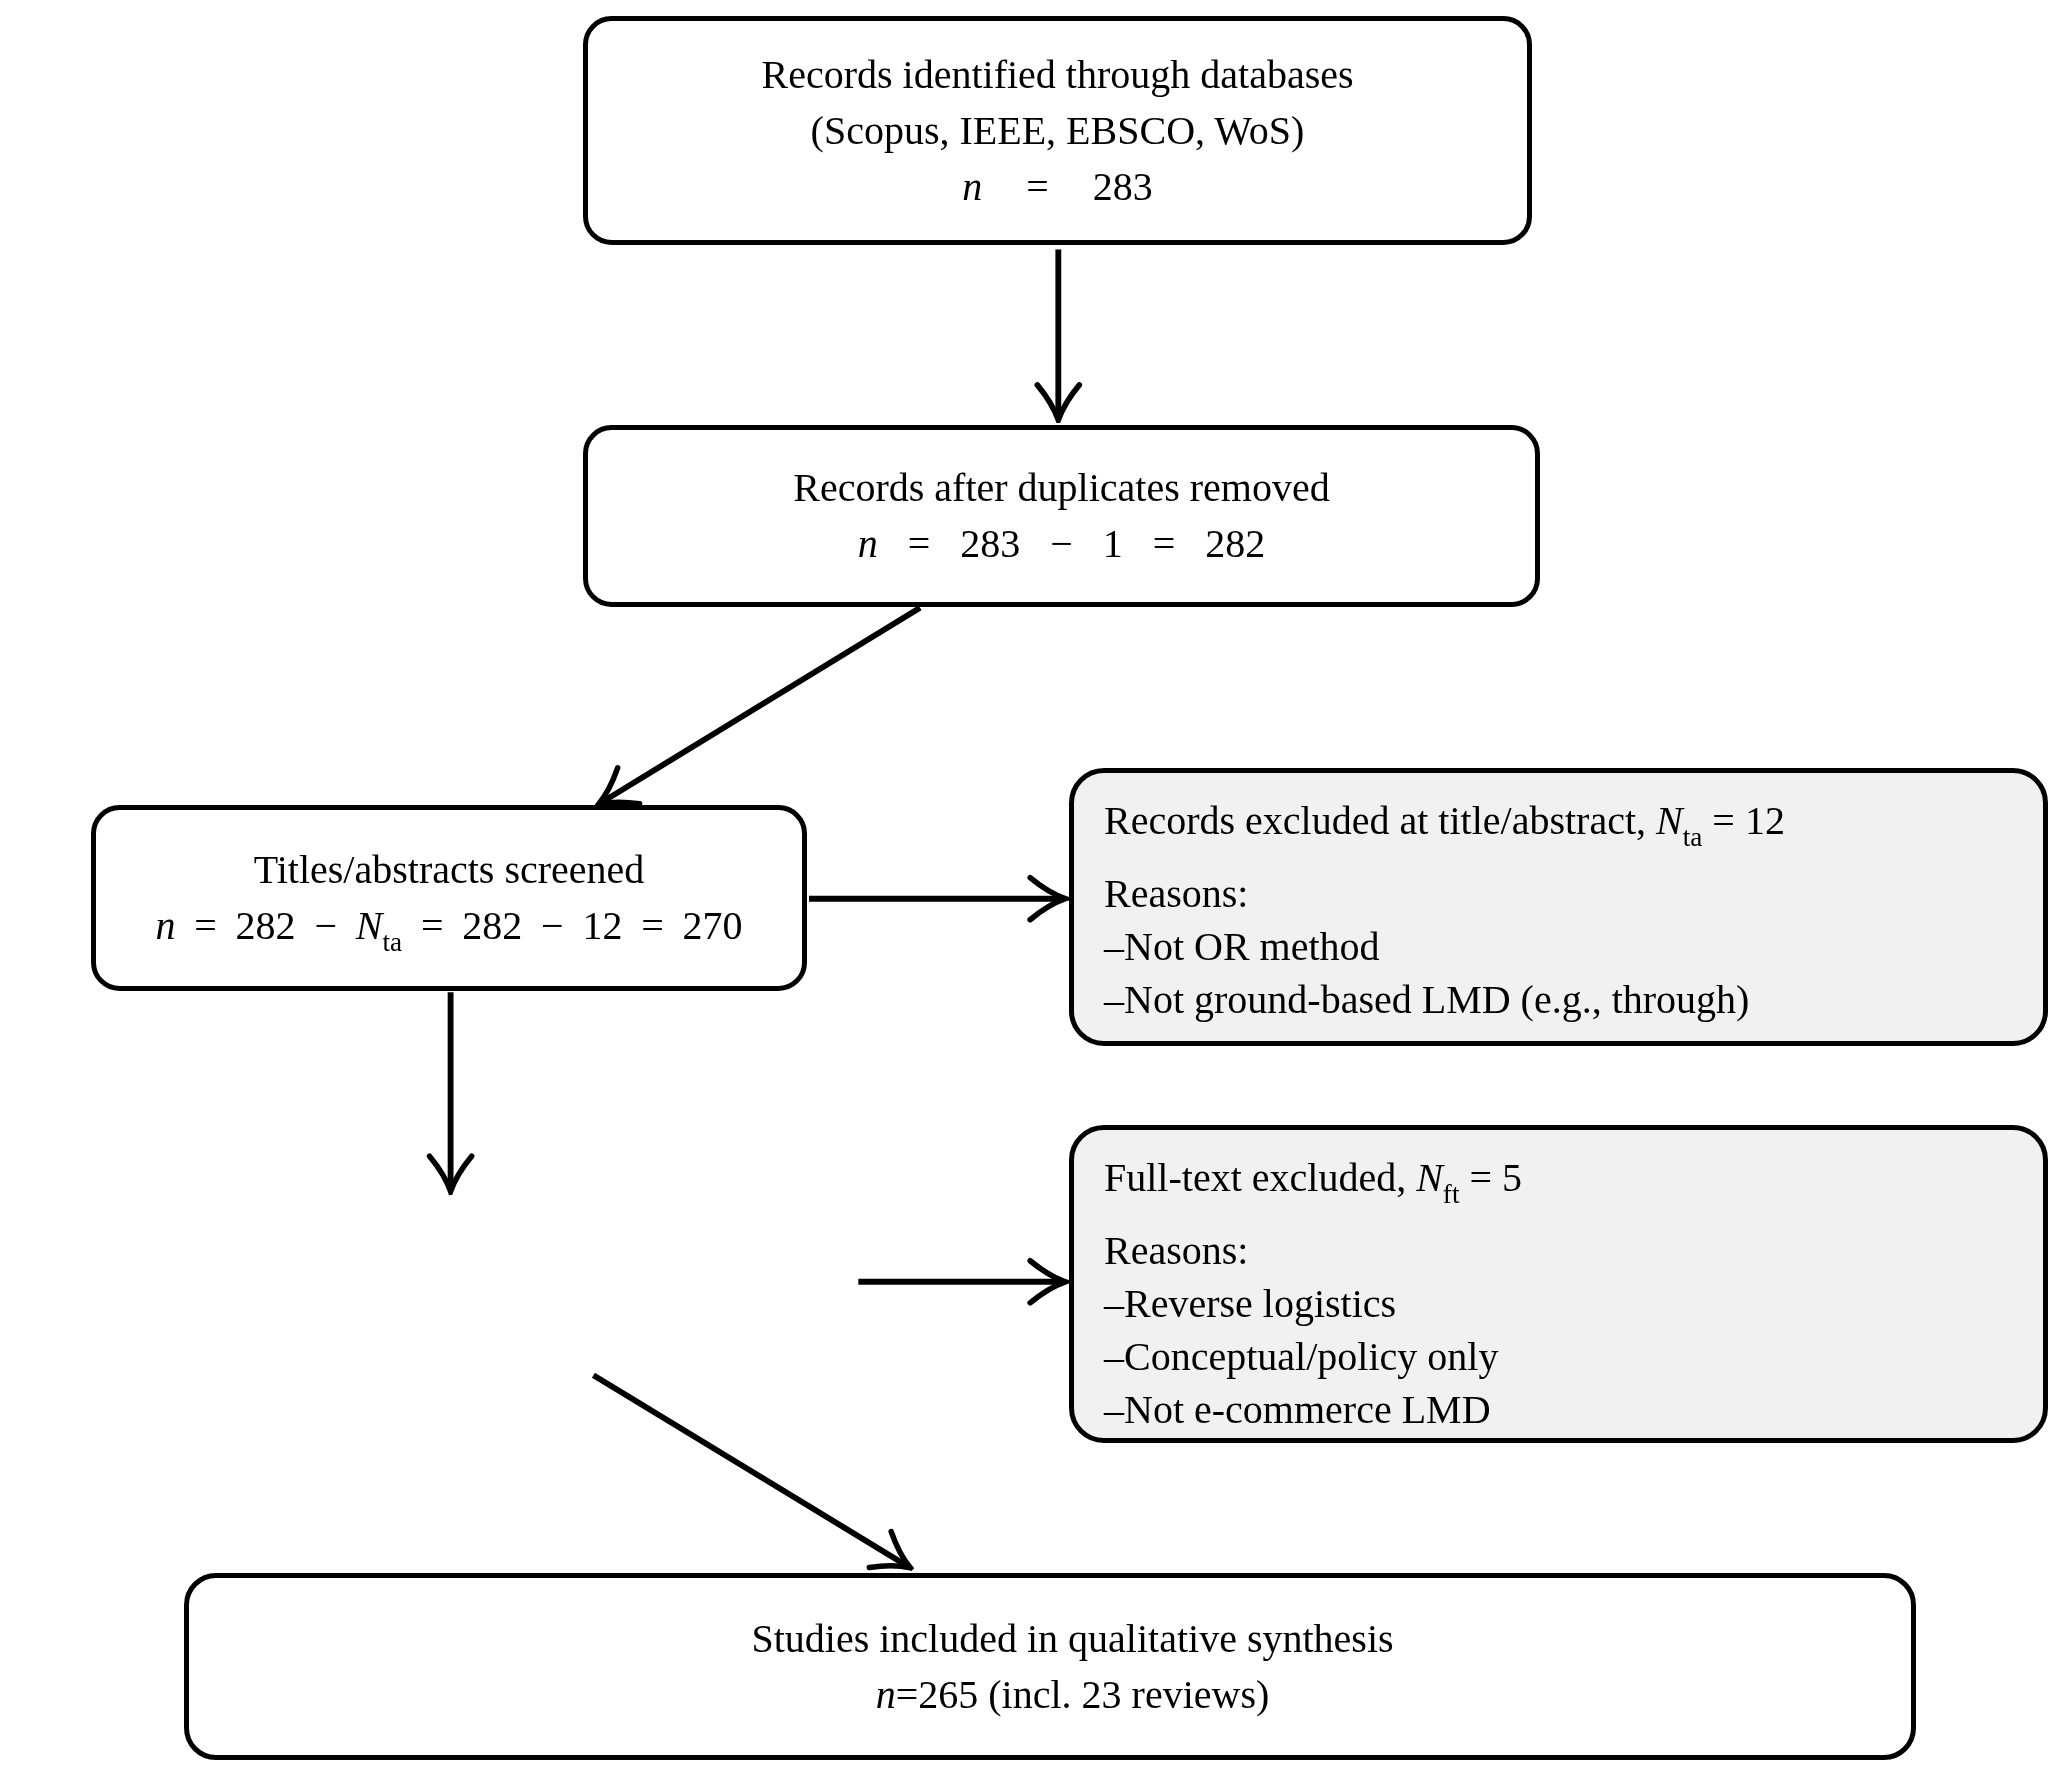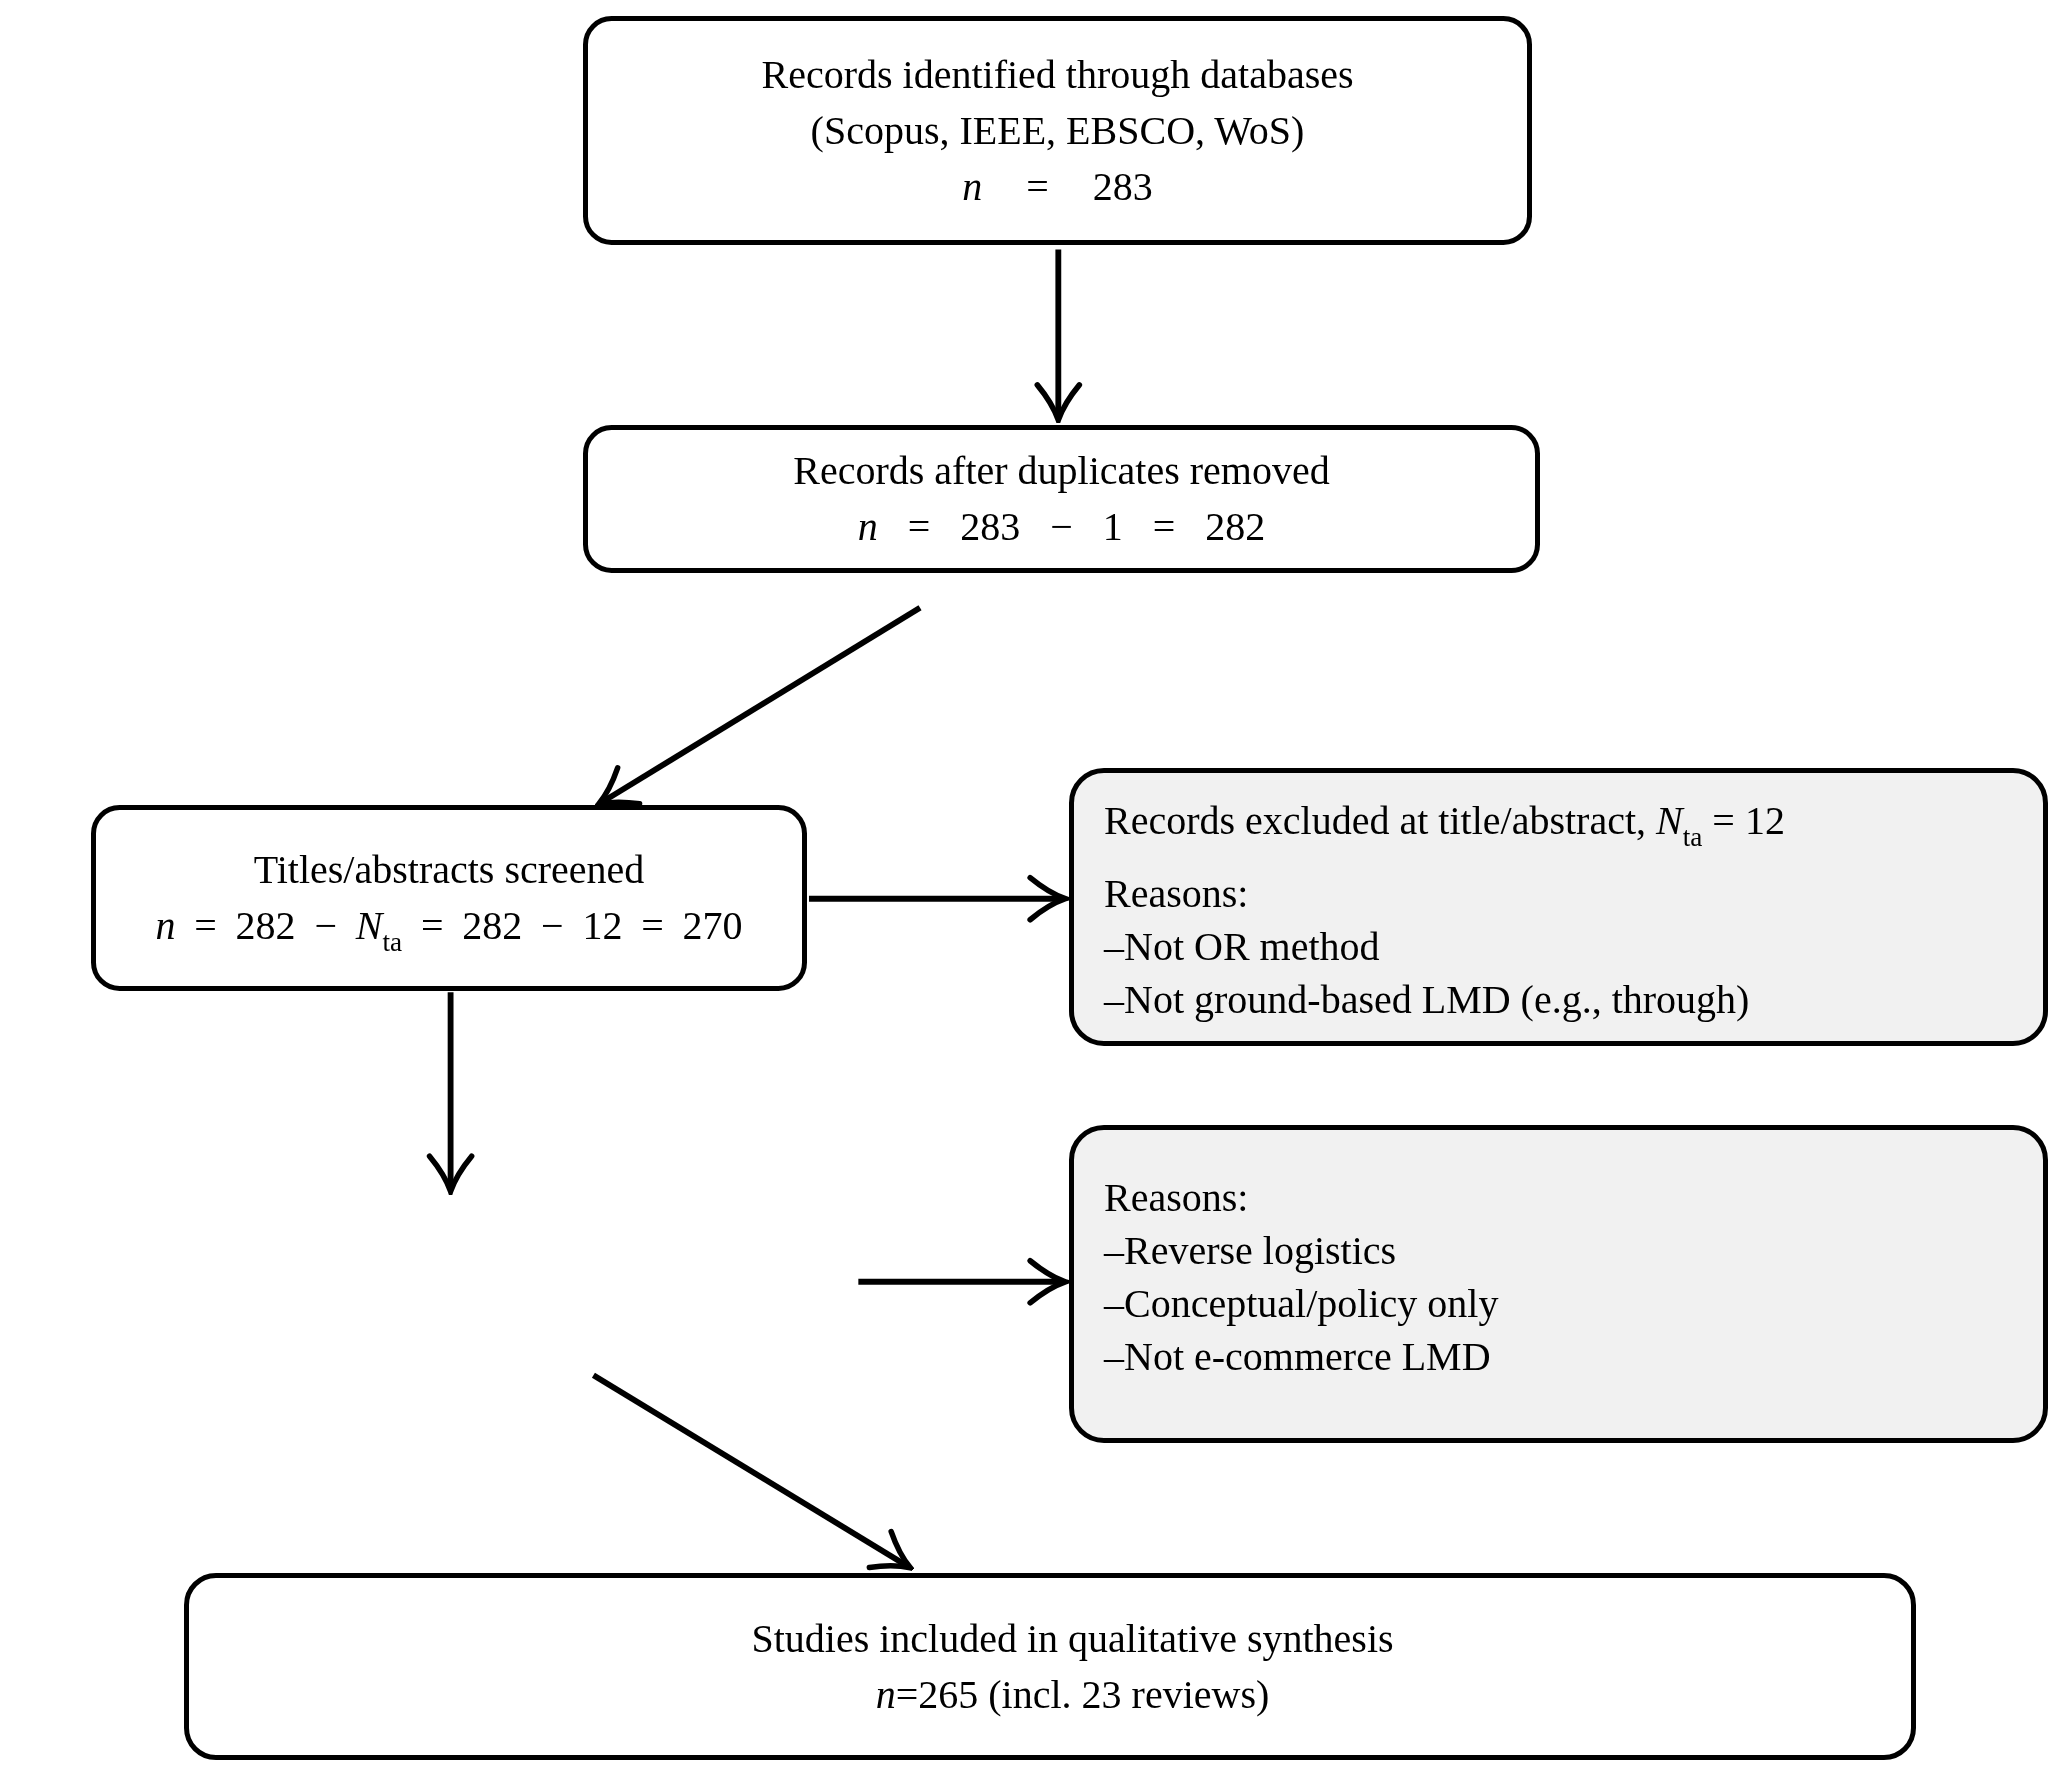--- a/index.html
+++ b/index.html
@@ -89,39 +89,40 @@
     <path class="arrow" d="M 1322 1974 L 1636 1974" marker-end="url(#tip)"></path>
     <path class="arrow" d="M 914 2118 L 1398 2412" marker-end="url(#tip)"></path>
   </svg>
 
   <div class="box" style="left:583px; top:16px; width:949px; height:229px;">
     <div class="line">Records identified through databases</div>
     <div class="line">(Scopus, IEEE, EBSCO, WoS)</div>
     <div class="line ws-xl"><i class="v">n</i> <span>= 283</span></div>
   </div>
 
-  <div class="box" style="left:583px; top:425px; width:957px; height:148px;text-align:center;">
+  <div class="box" style="left:583px; top:425px; width:957px; height:182px;text-align:center;">
     <div class="line">Records after duplicates removed</div>
     <div class="line ws-lg"><i class="v">n</i> <span>= 283 − 1 = 282</span></div>
   </div>
 
   <div class="box" style="left:91px; top:805px; width:716px; height:186px;">
     <div class="line">Titles/abstracts screened</div>
     <div class="line ws-sm"><i class="v">n</i> <span>= 282 −</span> <i class="v">N</i><sub class="s">ta</sub> <span>= 282 − 12 = 270</span></div>
   </div>
 
   <div class="box gray" style="left:1069px; top:768px; width:979px; height:278px;">
     <div class="line"><span>Records excluded at title/abstract,</span> <i class="v">N</i><sub class="s">ta</sub> <span>= 12</span></div>
     <div class="line reasons-label">Reasons:</div>
     <div class="line">–Not OR method</div>
     <div class="line">–Not ground-based LMD (e.g., through)</div>
   </div>
 
 
   <div class="box gray" style="left:1069px; top:1125px; width:979px; height:318px;">
+    <div class="line"><span>Full-text excluded,</span> <i class="v">N</i><sub class="s">ft</sub> <span>= 5</span></div>
     <div class="line reasons-label">Reasons:</div>
     <div class="line">–Reverse logistics</div>
     <div class="line">–Conceptual/policy only</div>
     <div class="line">–Not e-commerce LMD</div>
   </div>
 
   <div class="box" style="left:184px; top:1573px; width:1732px; height:187px; border-radius:32px;padding-left:45px;">
     <div class="line">Studies included in qualitative synthesis</div>
     <div class="line"><i class="v">n</i><span>=265 (incl. 23 reviews)</span></div>
   </div>

